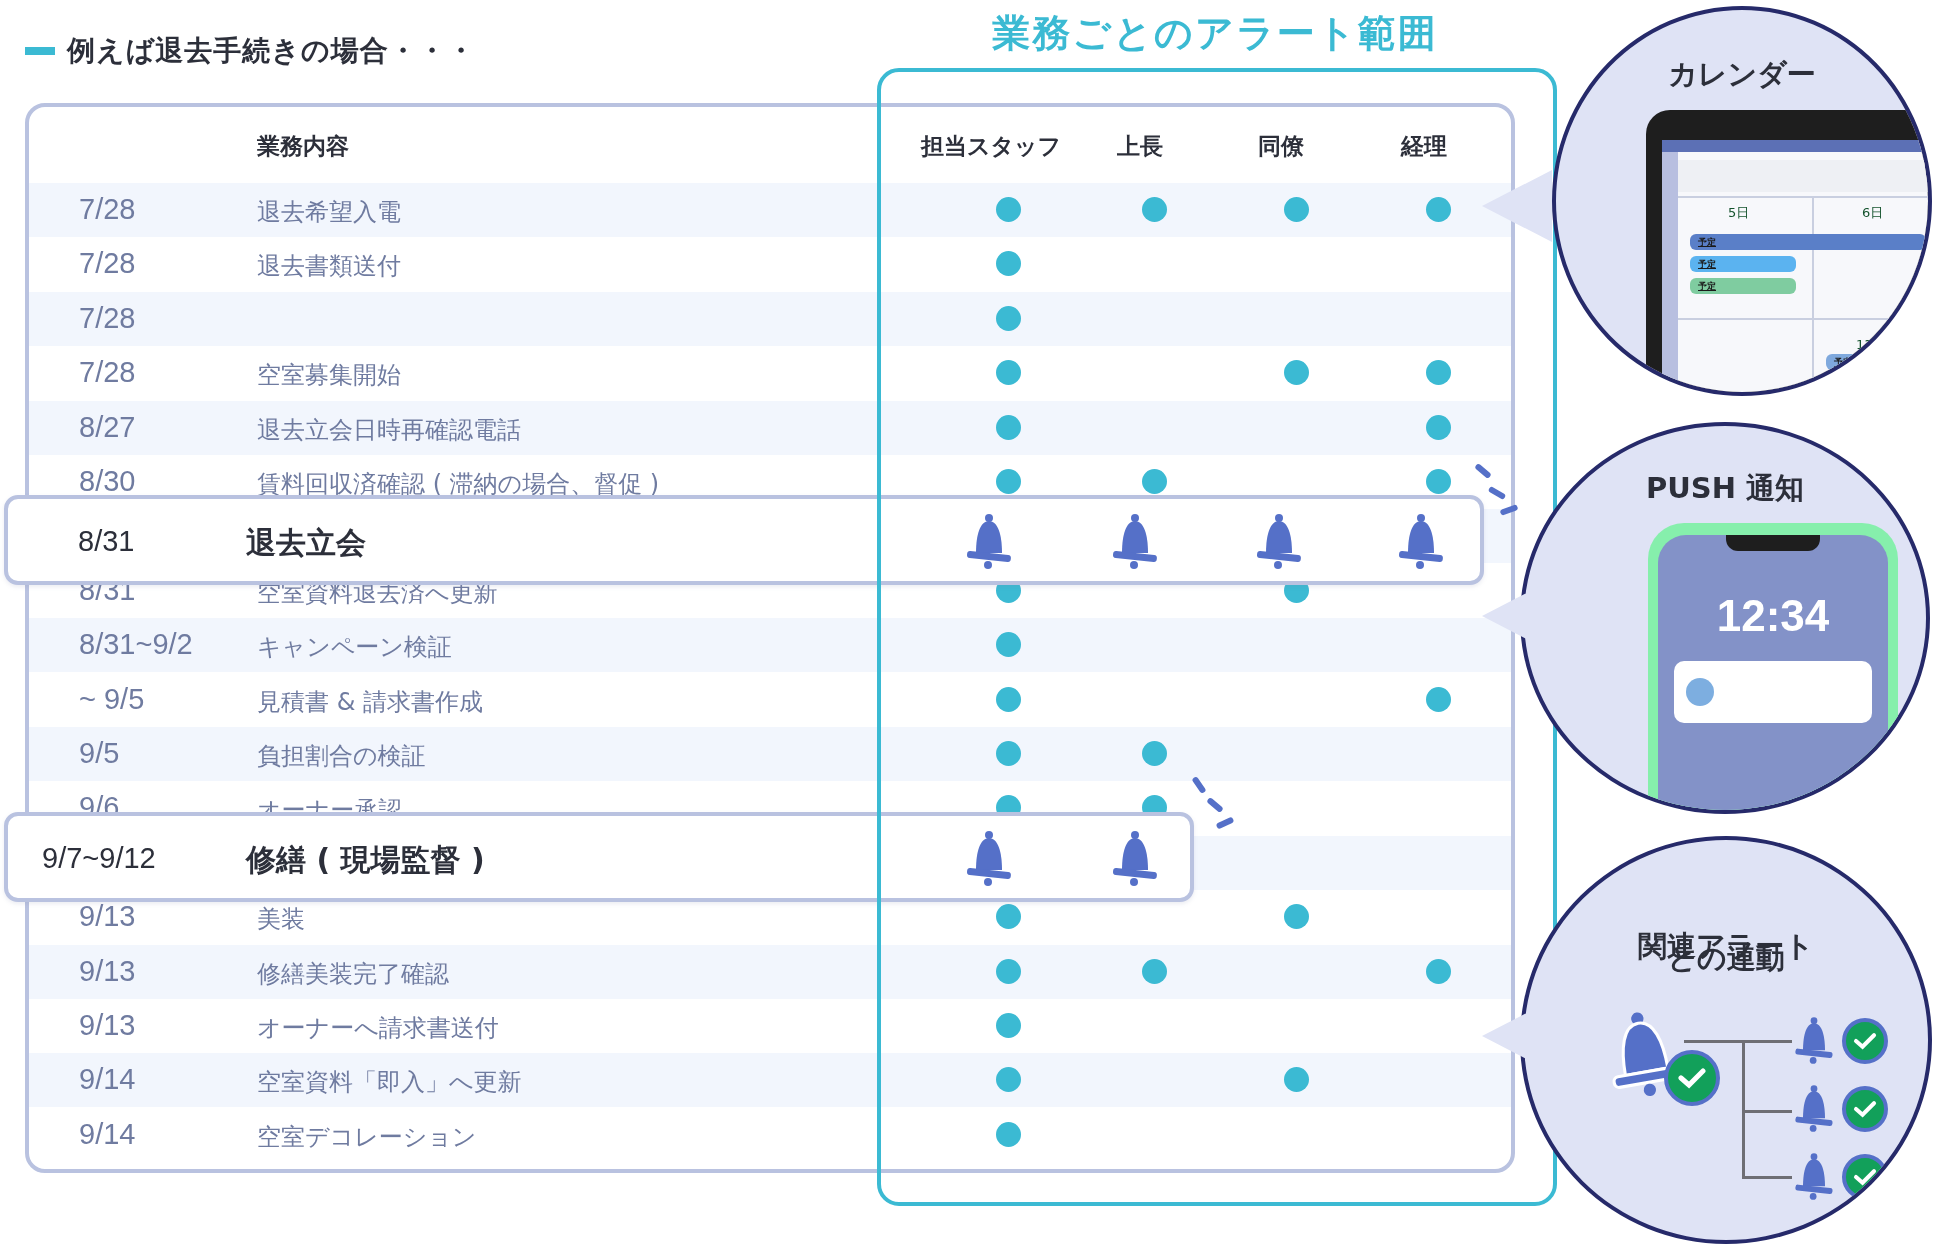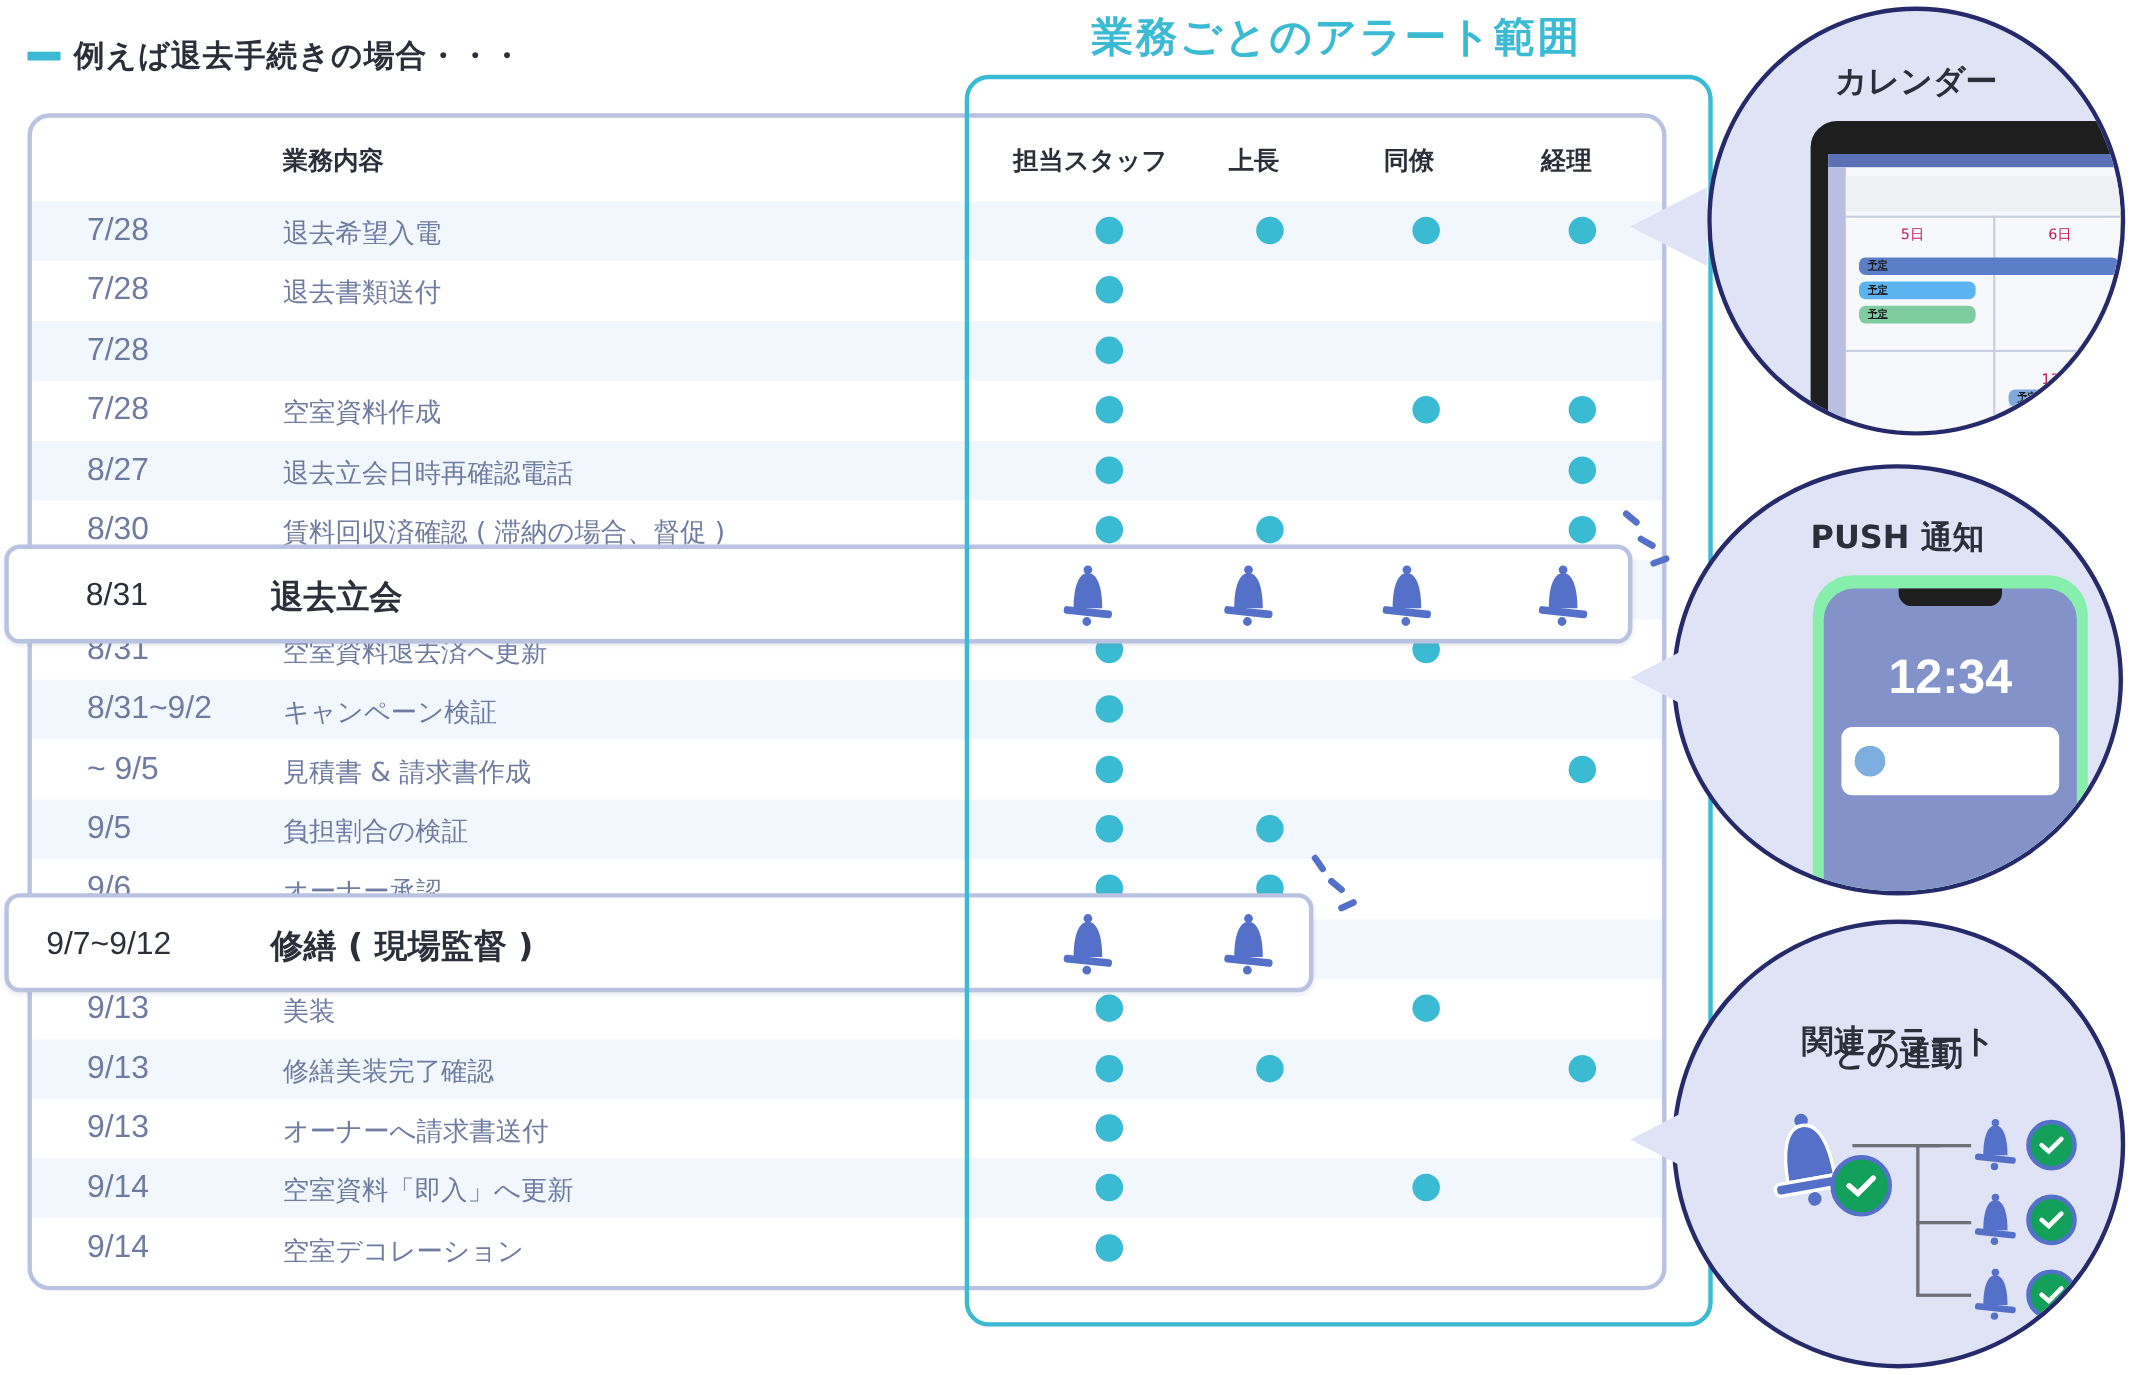--- a/index.html
+++ b/index.html
@@ -41,21 +41,21 @@
     border-right: 70px solid #dfe3f5; z-index: 6; }
   .bubble .label { position: absolute; left: 0; width: 100%; text-align: center; font-size: 29px; font-weight: bold; color: #2c2f3a; line-height: 1.3; }
 
   .tablet { position: absolute; left: 90px; top: 100px; width: 420px; height: 360px; background: #1e1e1e; border-radius: 24px; }
   .tablet .screen { position: absolute; left: 16px; top: 30px; right: 0; bottom: 0; background: #f7f8fb; }
   .tablet .topbar { position: absolute; left: 0; top: 0; right: 0; height: 12px; background: #5c70b5; }
   .tablet .side { position: absolute; left: 0; top: 12px; width: 16px; bottom: 0; background: #b8bfe0; }
   .tablet .toolbar { position: absolute; left: 16px; top: 20px; right: 0; height: 32px; background: #eef0f4; }
   .tablet .grid-v { position: absolute; top: 56px; bottom: 0; width: 2px; background: #c9cfe0; }
   .tablet .grid-h { position: absolute; left: 16px; right: 0; height: 2px; background: #c9cfe0; }
-  .tablet .day { position: absolute; font-size: 13px; color: #be185d; }
+  .tablet .day { position: absolute; font-size: 13px; color: #14532d; }
   .ev { position: absolute; height: 16px; border-radius: 6px; font-size: 9px; font-weight: bold; color: #1b1b1b; padding-left: 8px; line-height: 16px; text-decoration: underline; }
 
   .phone { position: absolute; left: 80px; top: 97px; width: 250px; height: 360px; background: #86efac; border-radius: 36px; margin-left: 44px; }
   .phone .screen { position: absolute; left: 10px; top: 12px; right: 10px; bottom: 0; background: #8392c8; border-radius: 28px 28px 0 0; }
   .phone .notch { position: absolute; left: 68px; top: 0; width: 94px; height: 16px; background: #1e1e1e; border-radius: 0 0 12px 12px; }
   .phone .clock { position: absolute; left: 0; width: 100%; top: 56px; text-align: center; font-size: 44px; font-weight: bold; color: #fff; font-family: "Liberation Sans", sans-serif; }
   .phone .notif { position: absolute; left: 16px; right: 16px; top: 126px; height: 62px; background: #fff; border-radius: 10px; }
   .phone .notif .ndot { position: absolute; left: 12px; top: 17px; width: 28px; height: 28px; border-radius: 50%; background: #7daee0; }
 
   .tree-line { position: absolute; background: #6e6e74; }
@@ -92,21 +92,21 @@
         <span class="date">7/28</span>
         <span class="task">退去書類送付</span>
         <span class="dot" style="left: 967px;"></span>
       </div>
       <div class="row alt" style="top: 184.8px;">
         <span class="date">7/28</span>
         <span class="dot" style="left: 967px;"></span>
       </div>
       <div class="row" style="top: 239.2px;">
         <span class="date">7/28</span>
-        <span class="task">空室資料作成</span>
+        <span class="task">空室募集開始</span>
         <span class="dot" style="left: 967px;"></span>
         <span class="dot" style="left: 1255px;"></span>
         <span class="dot" style="left: 1397px;"></span>
       </div>
       <div class="row alt" style="top: 293.6px;">
         <span class="date">8/27</span>
         <span class="task">退去立会日時再確認電話</span>
         <span class="dot" style="left: 967px;"></span>
         <span class="dot" style="left: 1397px;"></span>
       </div>

